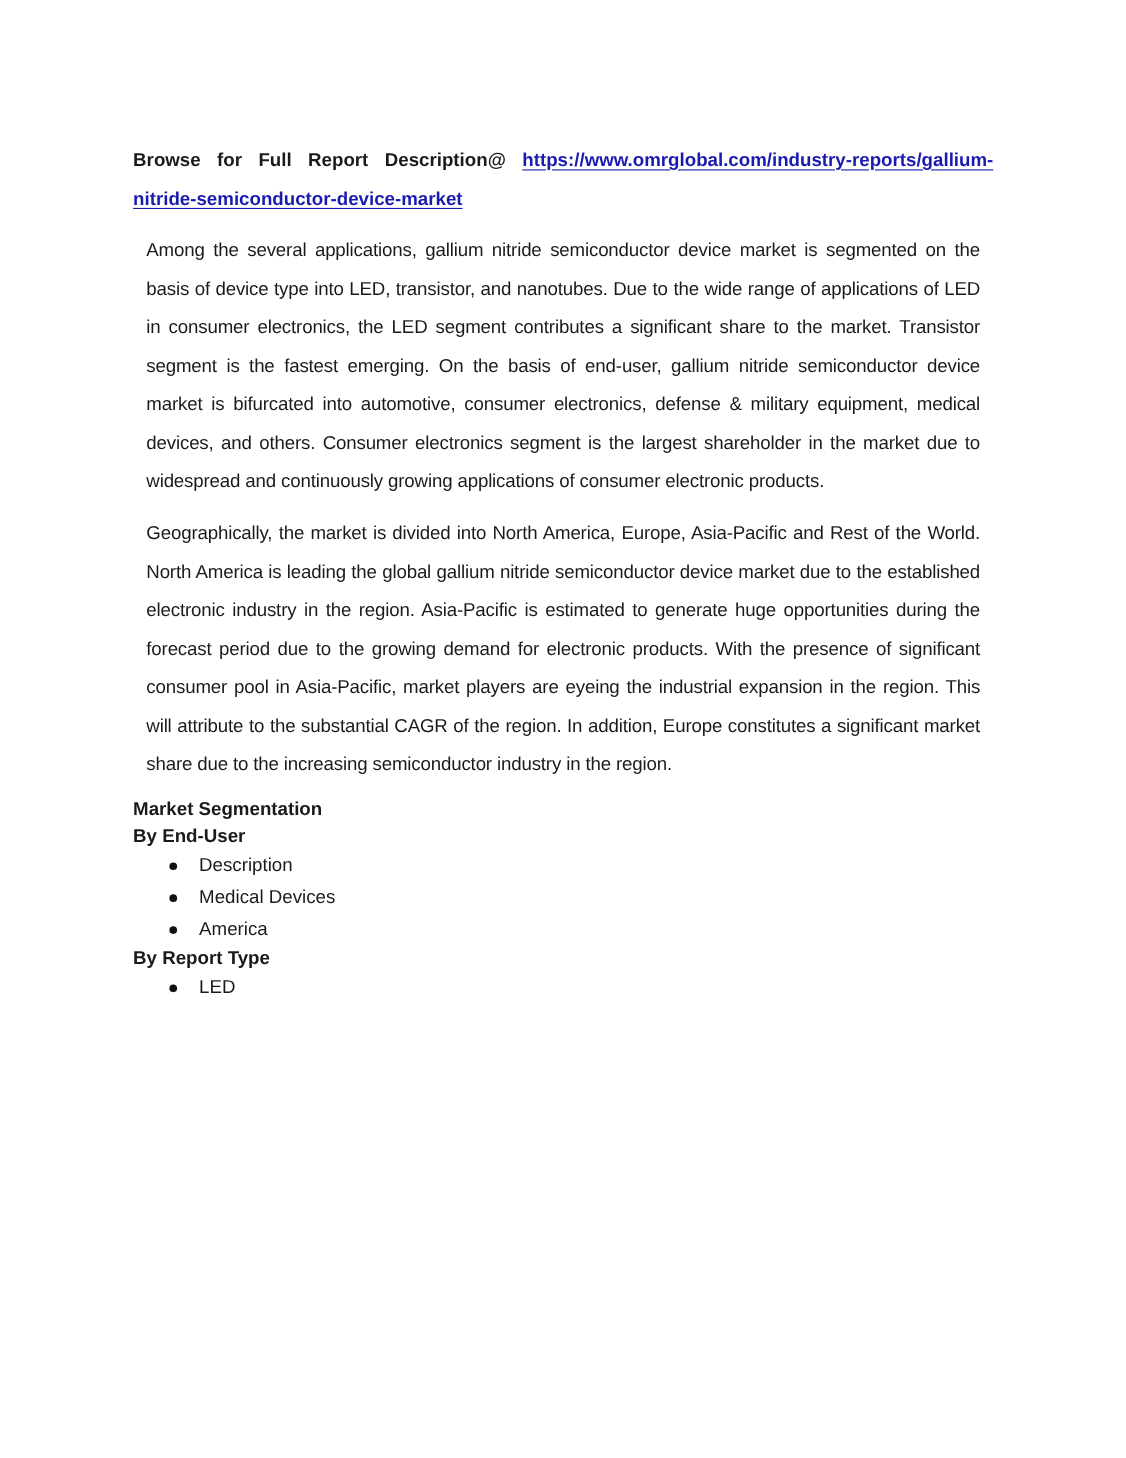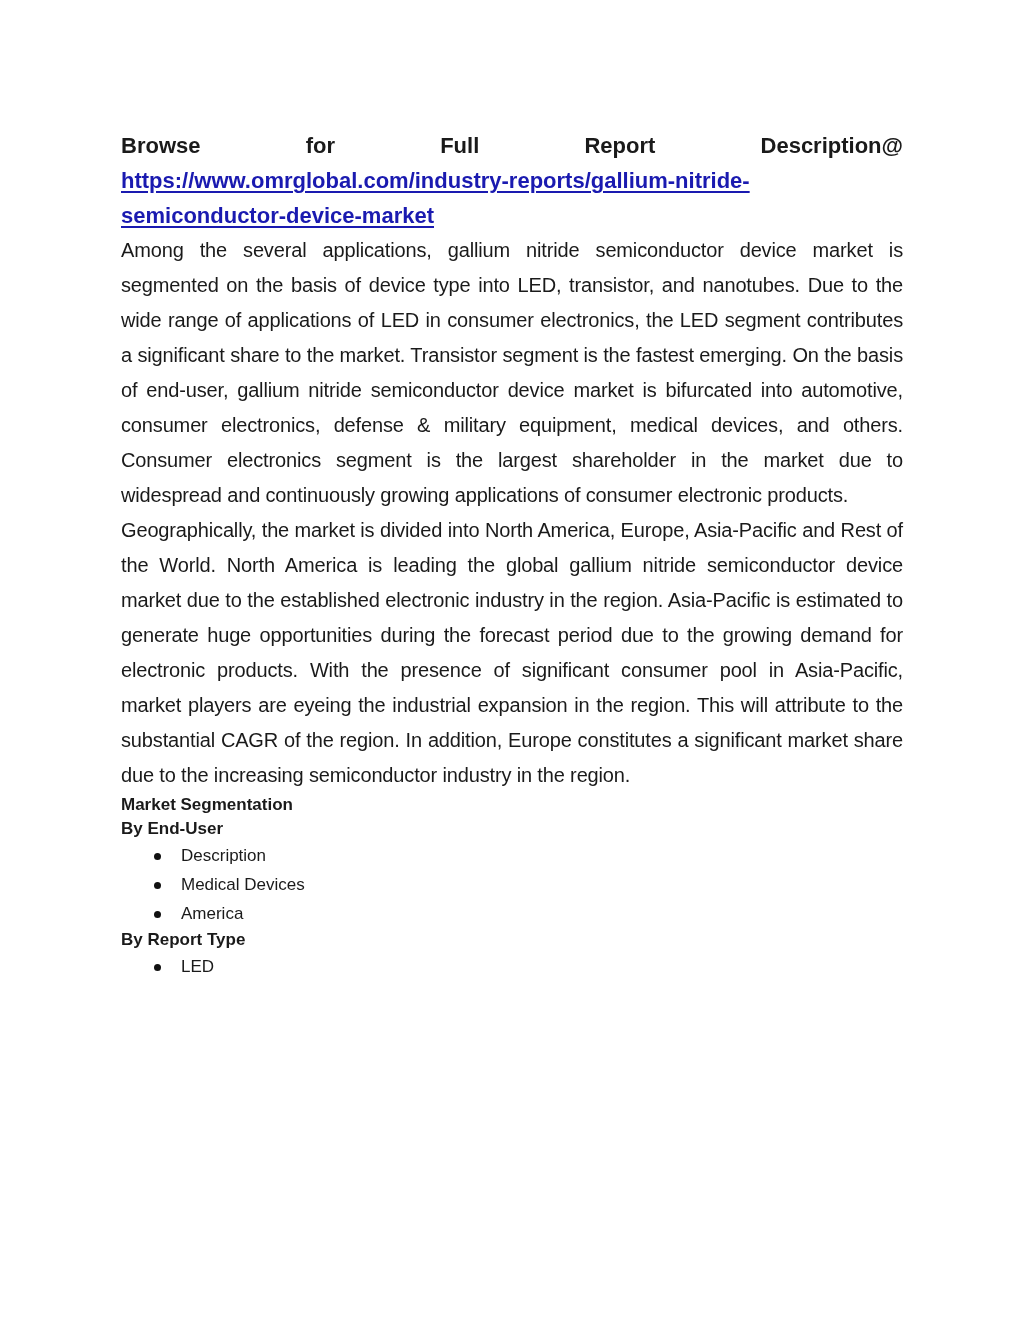--- a/index.html
+++ b/index.html
@@ -15,39 +15,39 @@
       font-family: "Liberation Sans", sans-serif;
       color: #1a1a1a;
     }
     .page {
       position: absolute;
       left: 121px;
       top: 128px;
       width: 782px;
     }
     .browse {
-      font-size: 22px;
+      font-size: 17px;
       line-height: 35px;
       margin: 0;
       text-align: justify;
     }
     .browse .lead {
       font-weight: bold;
       word-spacing: 3px;
     }
     .browse a {
       color: #1a1ab0;
       font-weight: bold;
       text-decoration: underline;
       text-underline-offset: 3px;
     }
     p.body {
-      font-size: 20px;
+      font-size: 17px;
       line-height: 35px;
-      margin: 0;
+      margin: 12px;
       text-align: justify;
       text-align-last: left;
       letter-spacing: -0.15px;
     }
     .p1 { margin-top: 24px; }
     .p2 { margin-top: 24px; }
     h2.heading {
       font-size: 17px;
       font-weight: bold;
       margin: 0;

